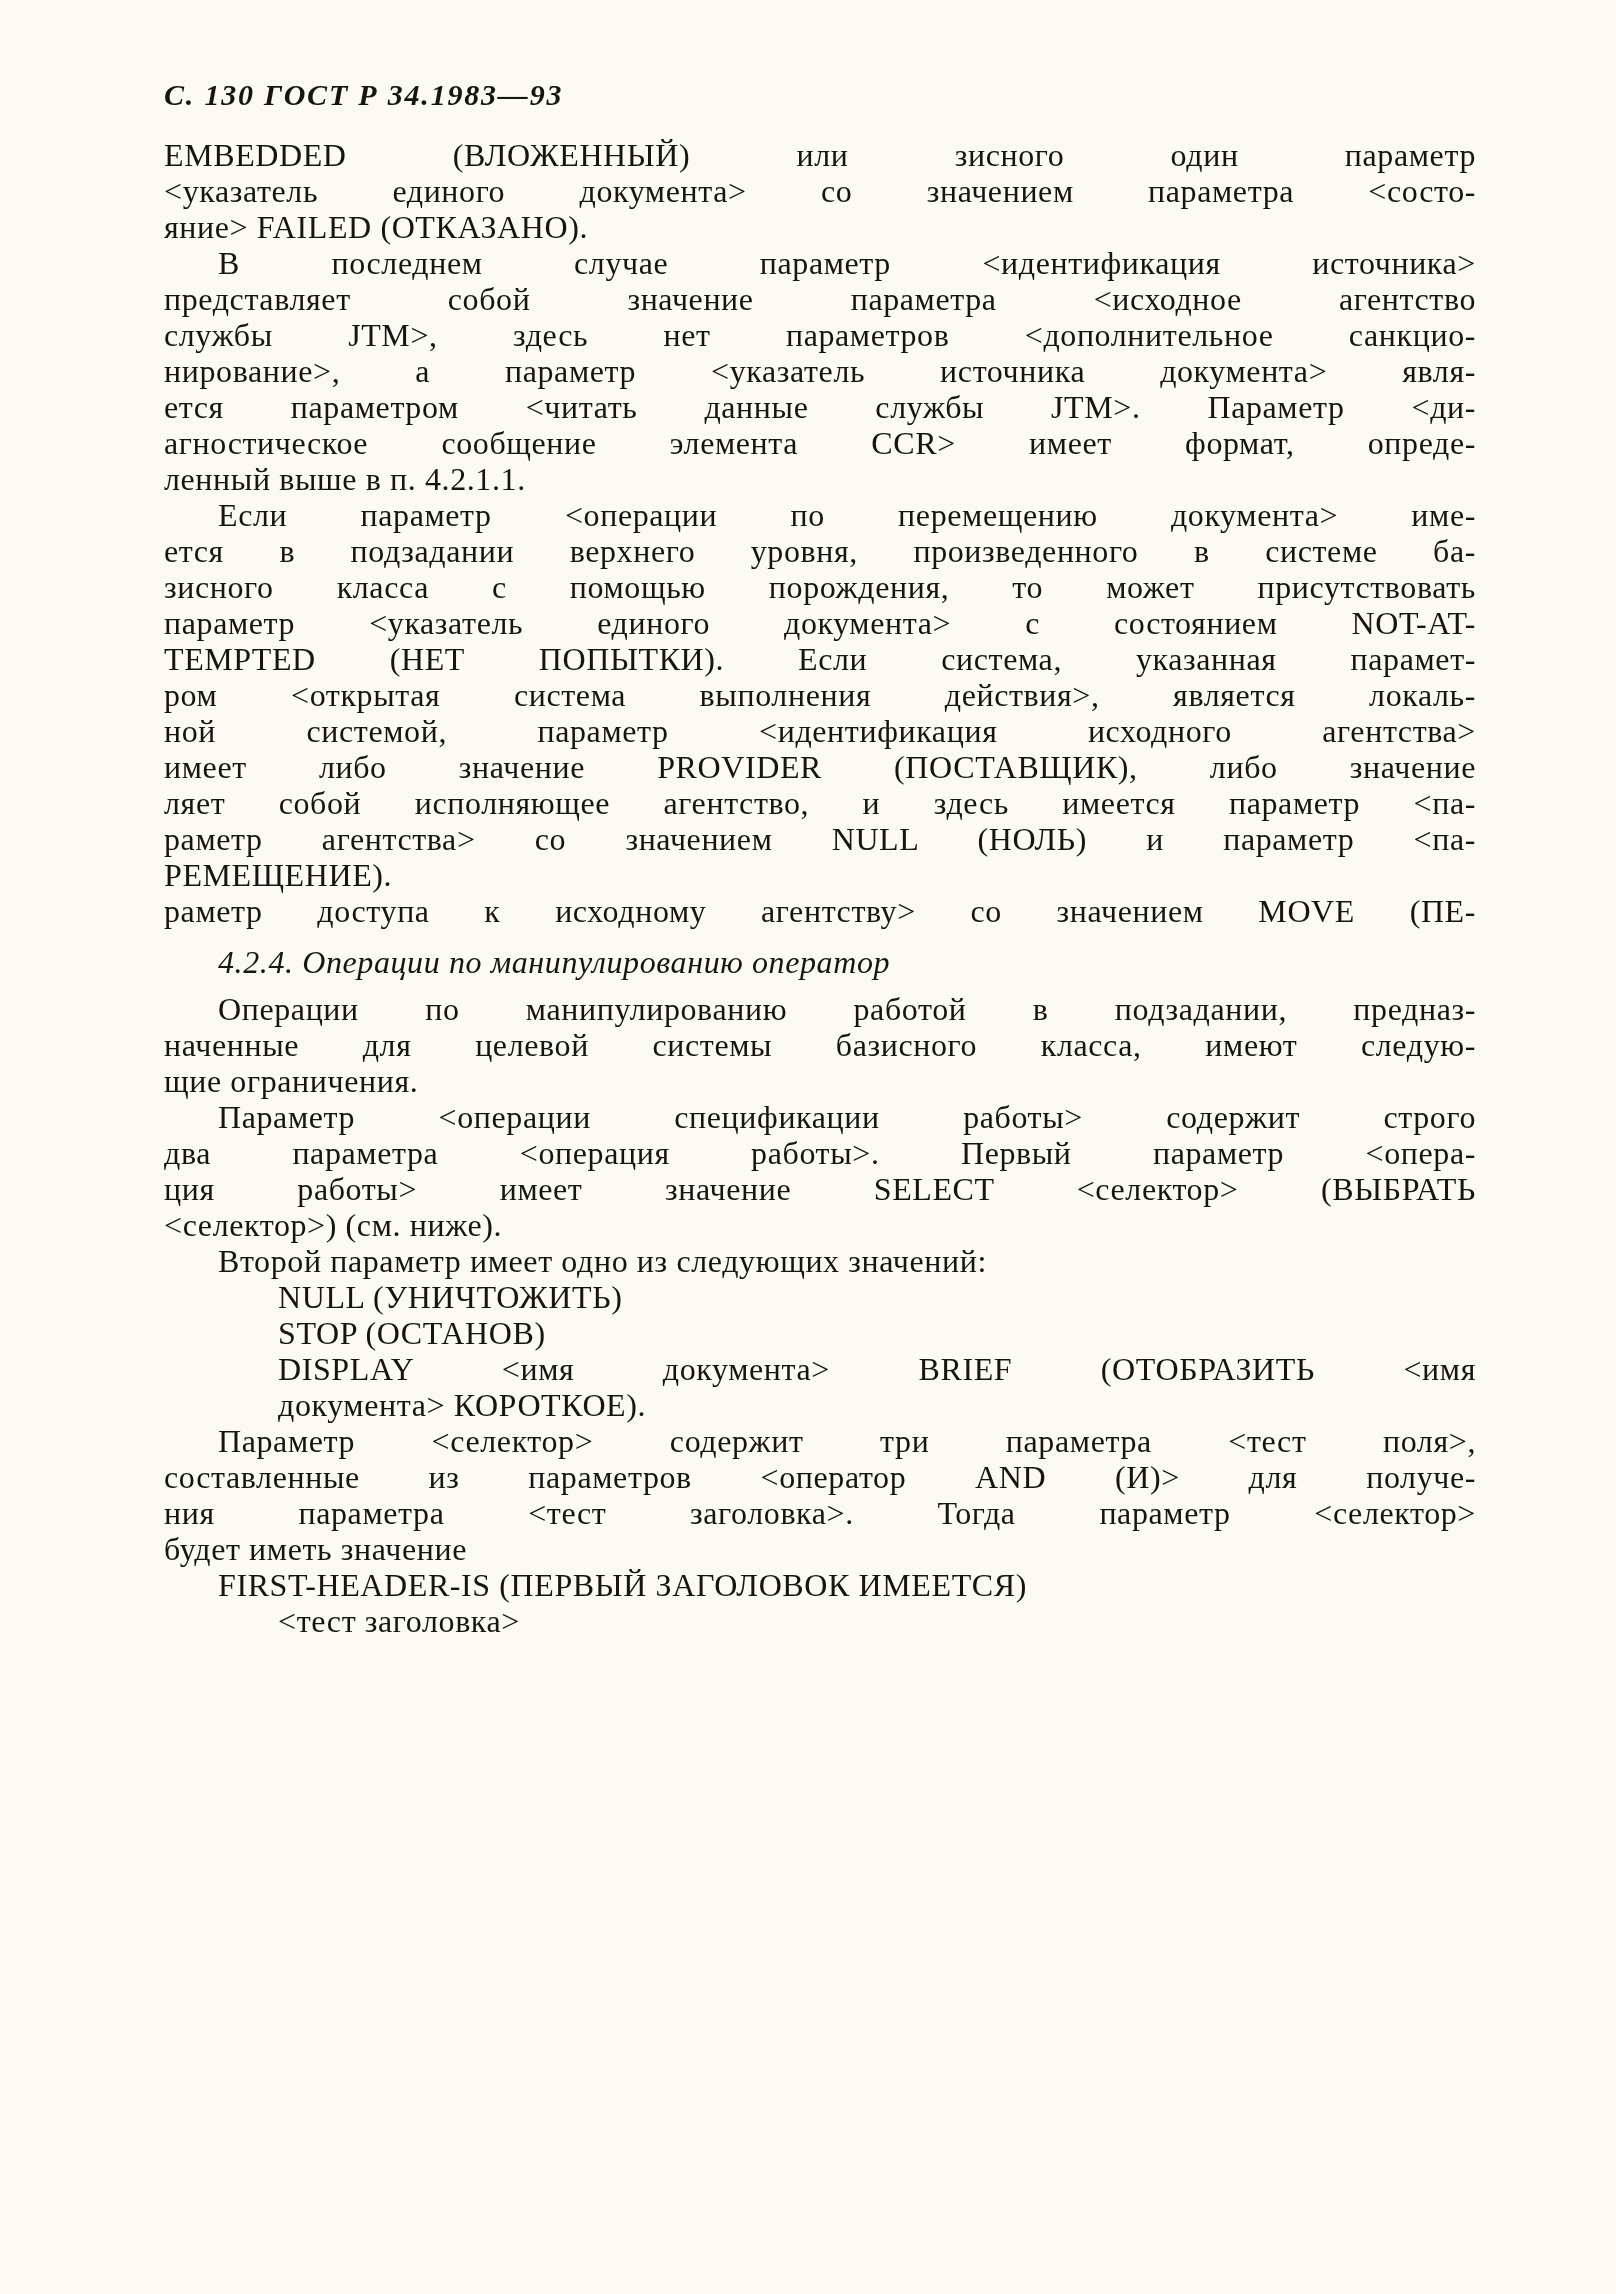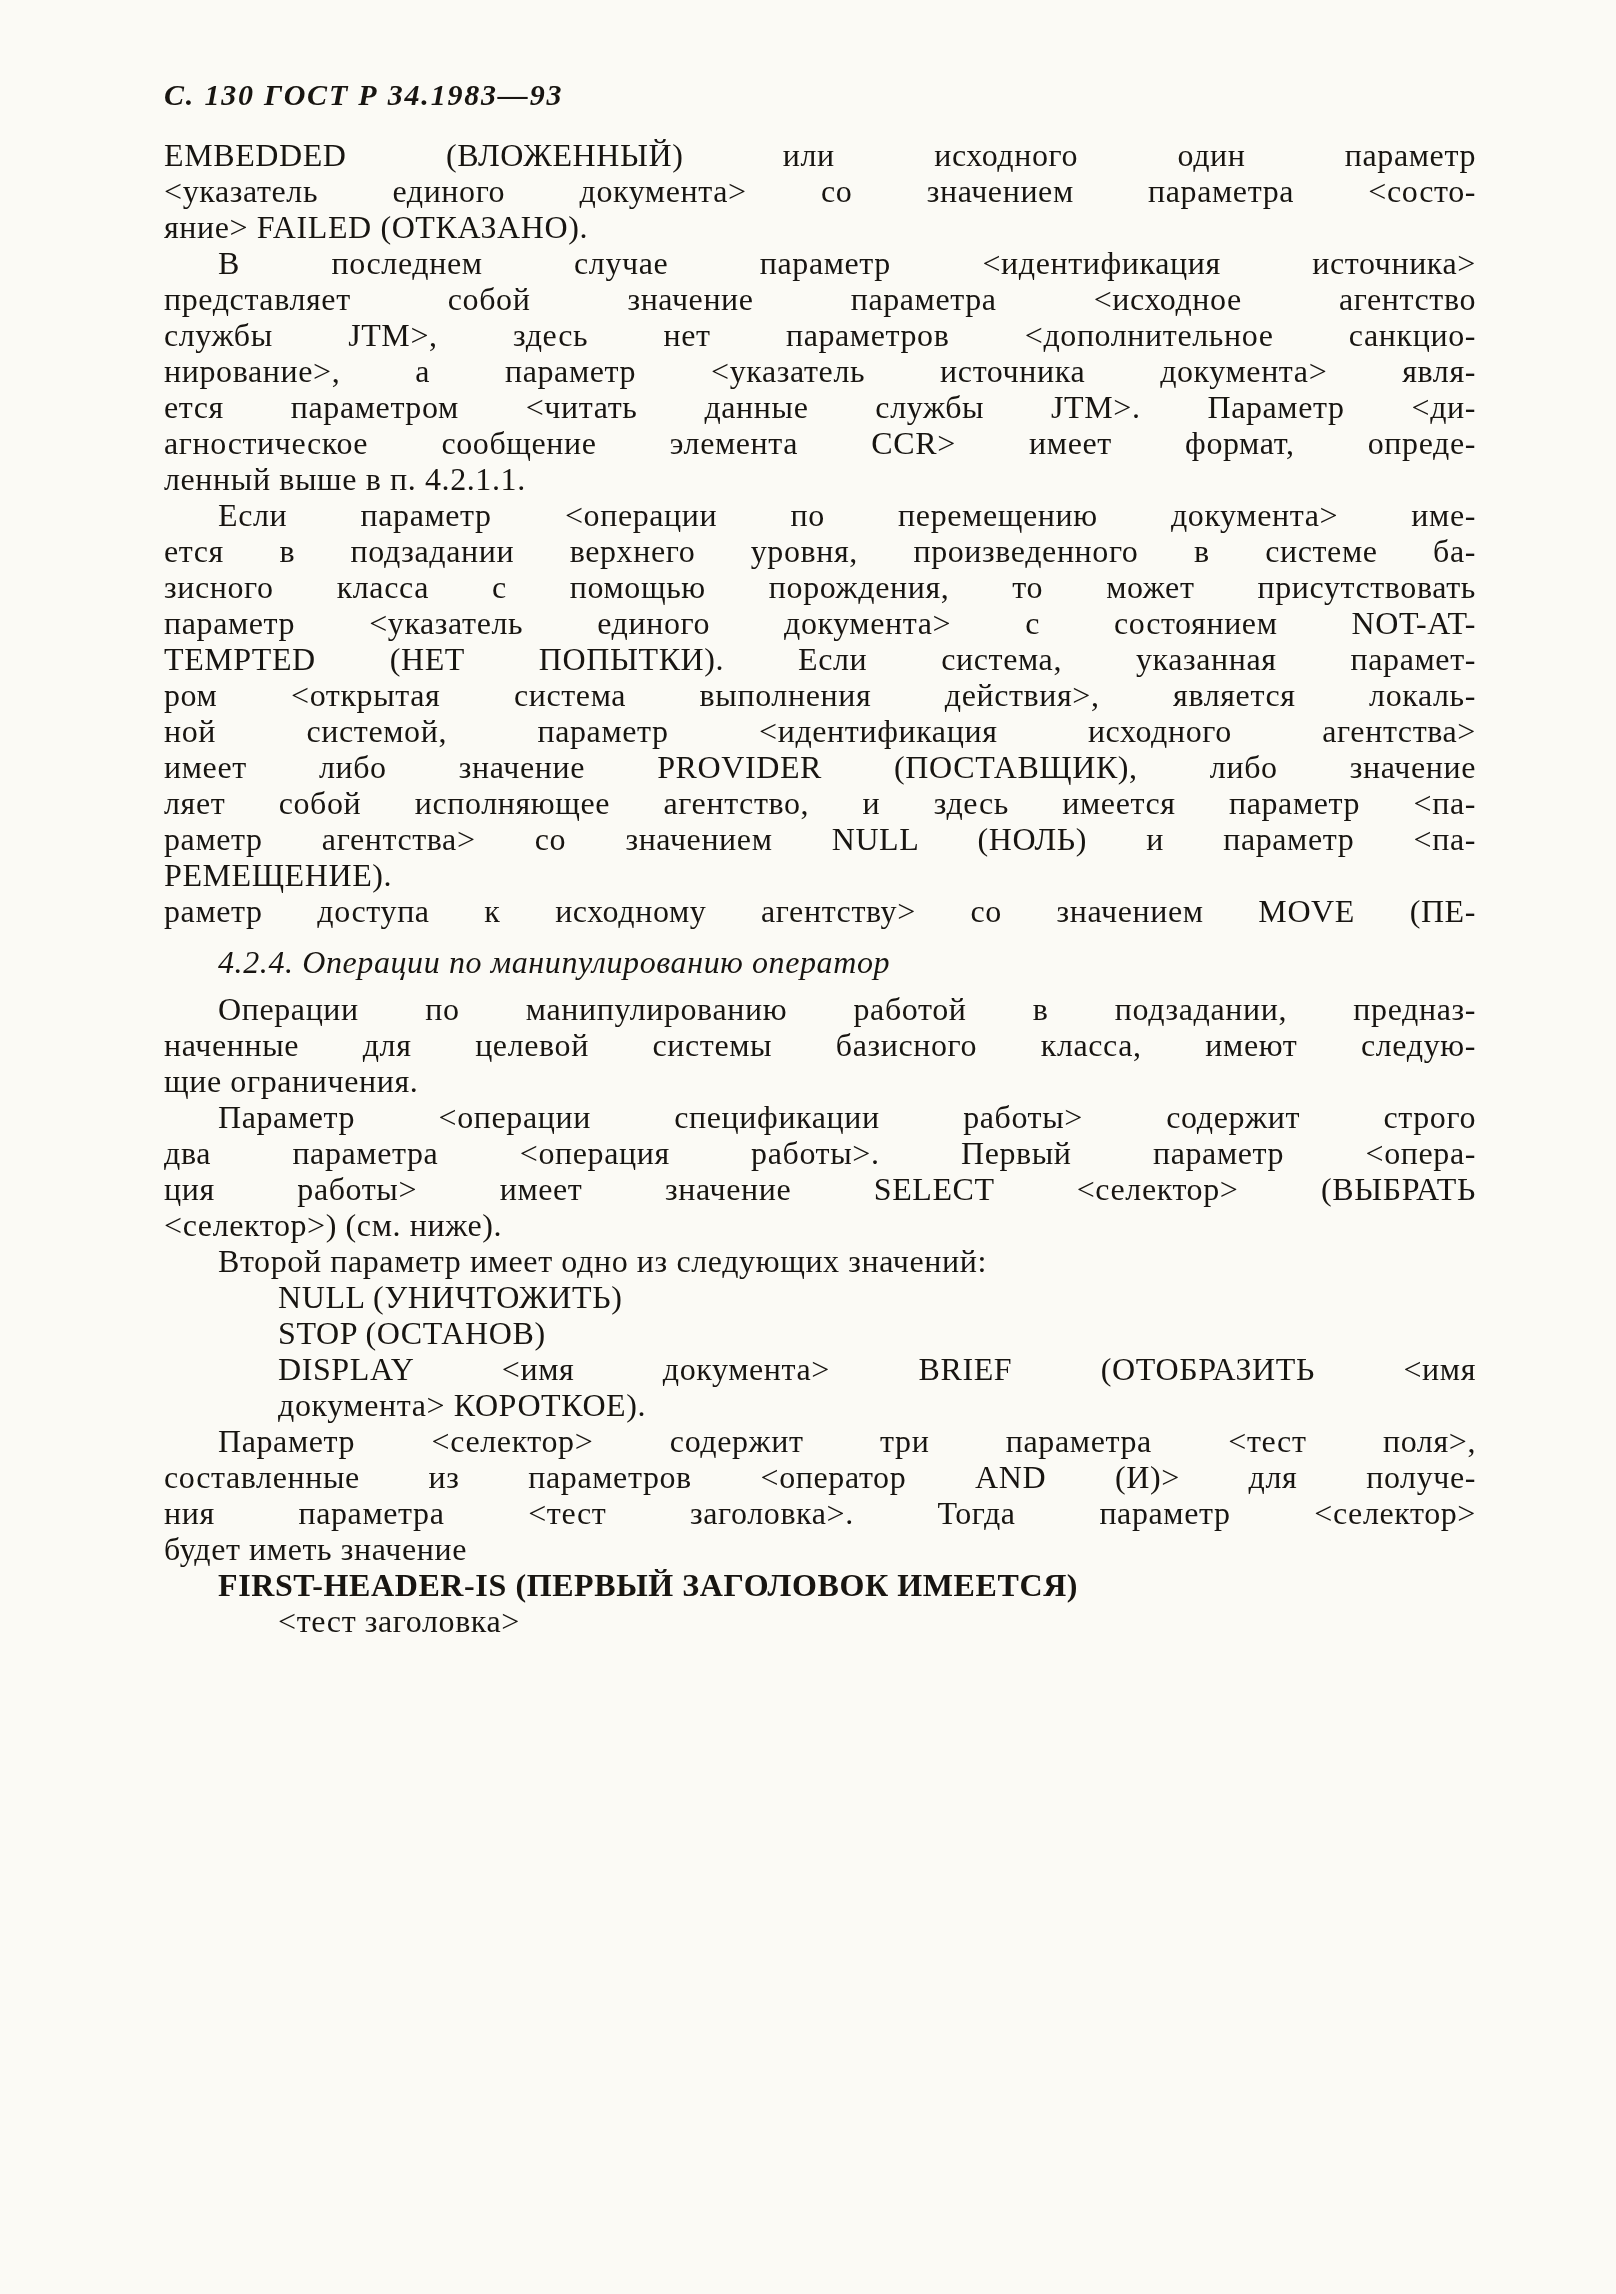--- a/index.html
+++ b/index.html
@@ -37,37 +37,37 @@
     line-height: 36px;
     letter-spacing: 0.6px;
   }
   .block { margin: 0; }
   .block.heading {
     margin-top: 14.8px;
     margin-bottom: 11px;
     font-style: italic;
   }
   .block.list-item { margin-left: 114px; }
-  .block.indent-line { margin-left: 54px; font-weight: bold; }
+  .block.indent-line { margin-left: 54px; }
   .block.deep-line { margin-left: 114px; }
   .tline { white-space: normal; }
   .tline.just {
     text-align: justify;
     text-align-last: justify;
   }
   .tline.ind { text-indent: 54px; }
 </style>
 </head>
 <body>
 
 <div class="page" style="background: rgb(251, 250, 245); color: rgb(24, 21, 17);">
   <div class="running-head">С. 130 ГОСТ Р 34.1983—93</div>
   <div class="content">
       <div class="block continuation">
-        <div class="tline just">EMBEDDED (ВЛОЖЕННЫЙ) или исходного один параметр</div>
+        <div class="tline just">EMBEDDED (ВЛОЖЕННЫЙ) или зисного один параметр</div>
         <div class="tline just">&lt;указатель единого документа&gt; со значением параметра &lt;состо-</div>
         <div class="tline">яние&gt; FAILED (ОТКАЗАНО).</div>
       </div>
       <div class="block paragraph">
         <div class="tline just ind">В последнем случае параметр &lt;идентификация источника&gt;</div>
         <div class="tline just">представляет собой значение параметра &lt;исходное агентство</div>
         <div class="tline just">службы JTM&gt;, здесь нет параметров &lt;дополнительное санкцио-</div>
         <div class="tline just">нирование&gt;, а параметр &lt;указатель источника документа&gt; явля-</div>
         <div class="tline just">ется параметром &lt;читать данные службы JTM&gt;. Параметр &lt;ди-</div>
         <div class="tline just">агностическое сообщение элемента CCR&gt; имеет формат, опреде-</div>

